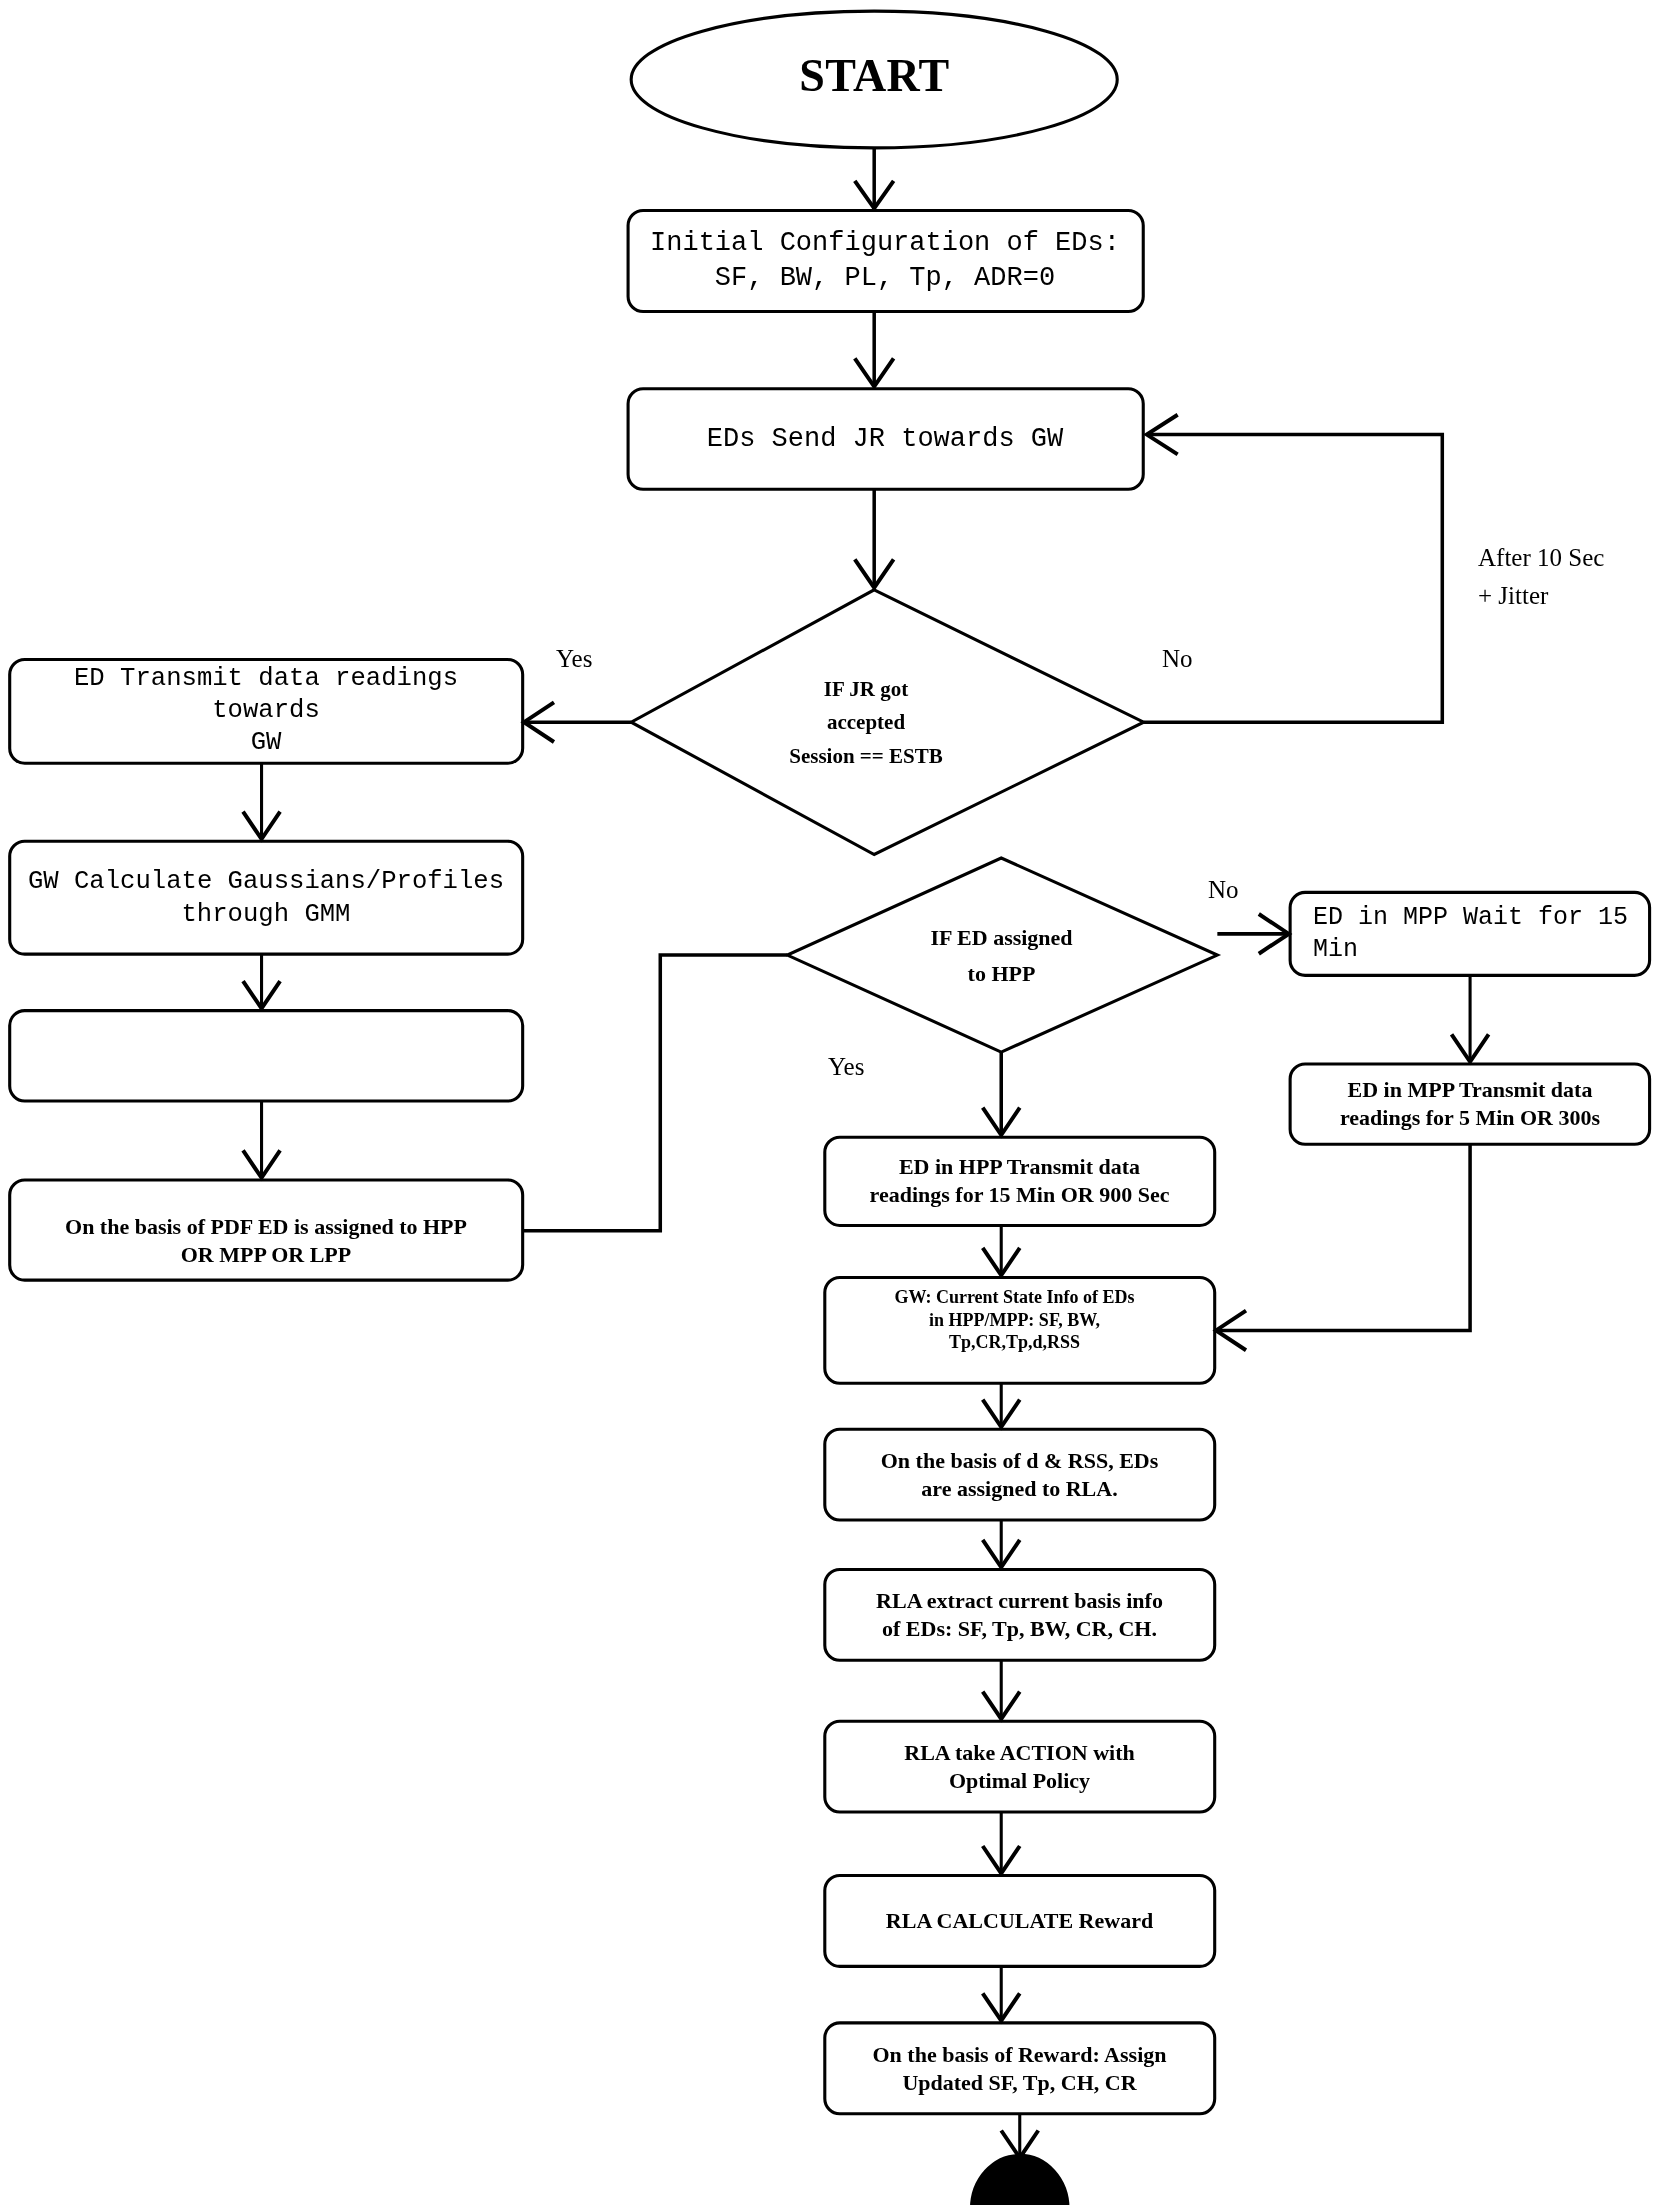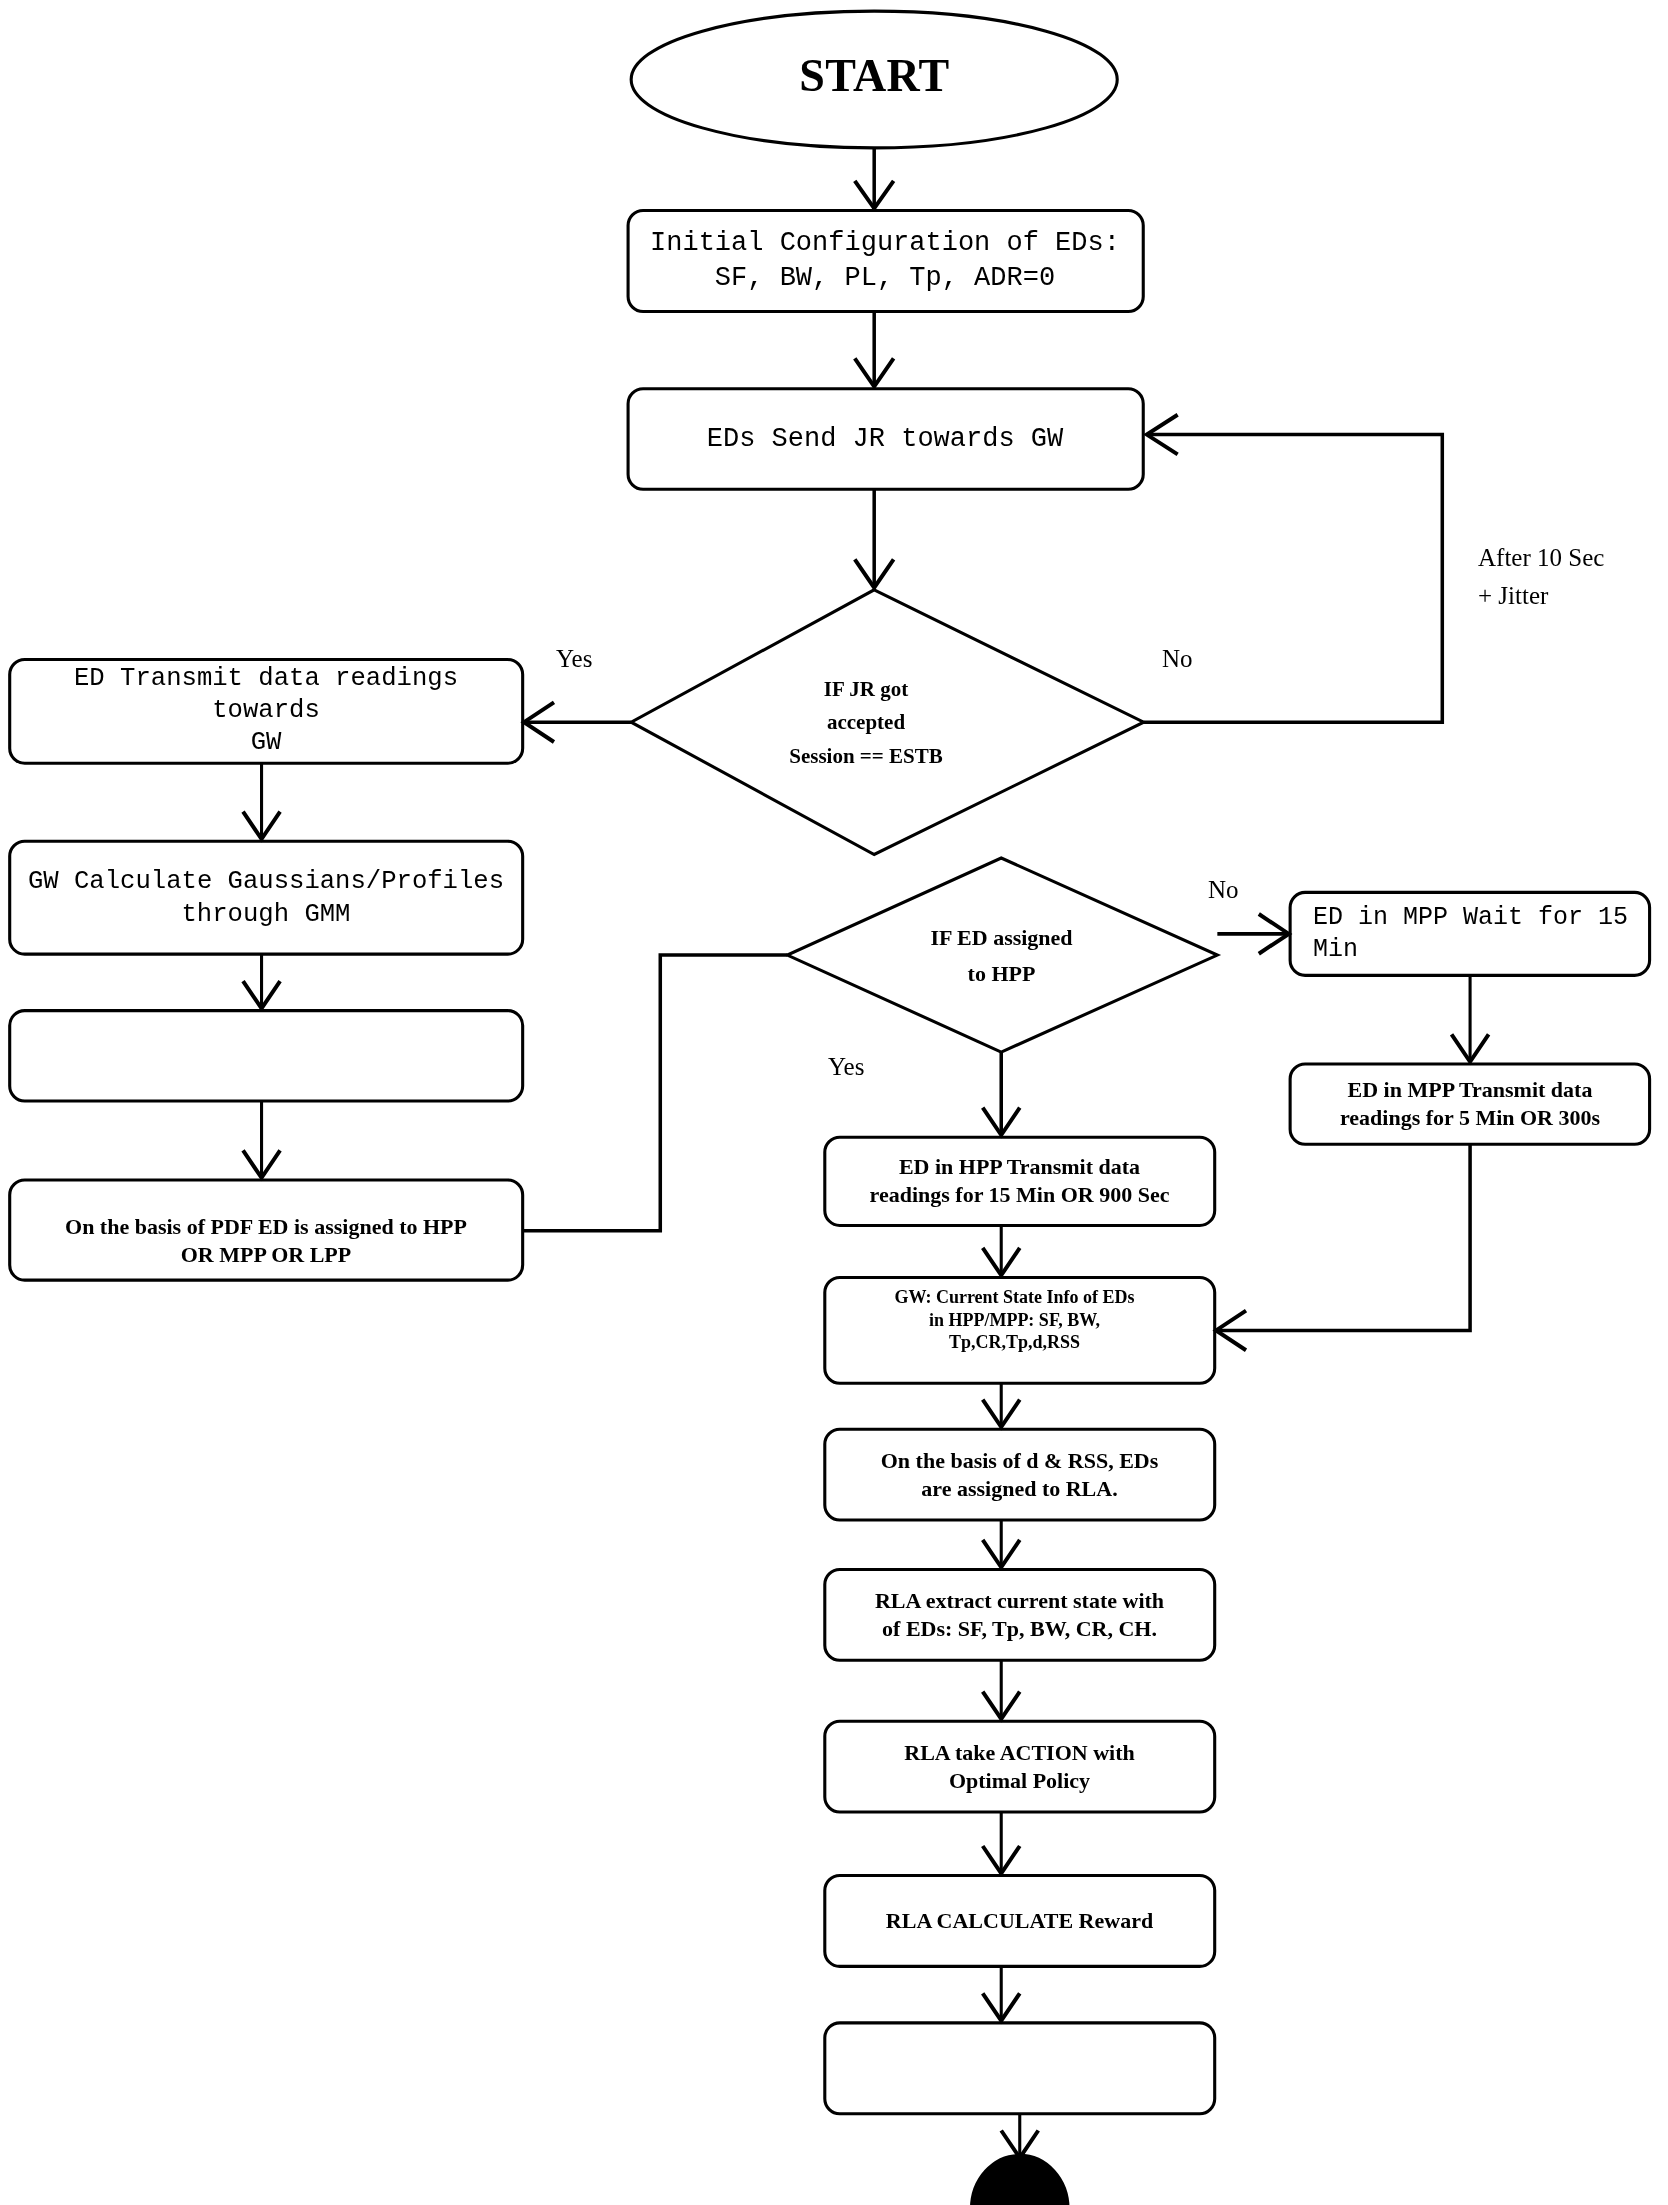--- a/index.html
+++ b/index.html
@@ -224,28 +224,30 @@
   <div class="lbl bold" style="left:829px;top:1137px;width:381px;height:88px;font-size:22px;">ED in HPP Transmit data
 readings for 15 Min OR 900 Sec</div>
 
   <div class="lbl bold" style="left:824px;top:1277px;width:381px;height:86px;font-size:18px;">GW: Current State Info of EDs
 in HPP/MPP: SF, BW,
 Tp,CR,Tp,d,RSS</div>
 
   <div class="lbl bold" style="left:829px;top:1429px;width:381px;height:91px;font-size:22px;">On the basis of d &amp; RSS, EDs
 are assigned to RLA.</div>
 
-  <div class="lbl bold" style="left:829px;top:1569px;width:381px;height:91px;font-size:22px;">RLA extract current state with
+  <div class="lbl bold" style="left:829px;top:1569px;width:381px;height:91px;font-size:22px;">RLA extract current basis info
 of EDs: SF, Tp, BW, CR, CH.</div>
 
   <div class="lbl bold" style="left:829px;top:1721px;width:381px;height:91px;font-size:22px;">RLA take ACTION with
 Optimal Policy</div>
 
   <div class="lbl bold" style="left:829px;top:1875px;width:381px;height:91px;font-size:22px;">RLA CALCULATE Reward</div>
 
+  <div class="lbl bold" style="left:829px;top:2023px;width:381px;height:91px;font-size:22px;">On the basis of Reward: Assign
+Updated SF, Tp, CH, CR</div>
 
   <div class="edge-label" style="left:556px;top:640px;font-size:25px;">Yes</div>
 
   <div class="edge-label" style="left:1162px;top:640px;font-size:25px;">No</div>
 
   <div class="edge-label" style="left:1478px;top:539px;font-size:25px;">After 10 Sec
 + Jitter</div>
 
   <div class="edge-label" style="left:1208px;top:871px;font-size:25px;">No</div>
 

